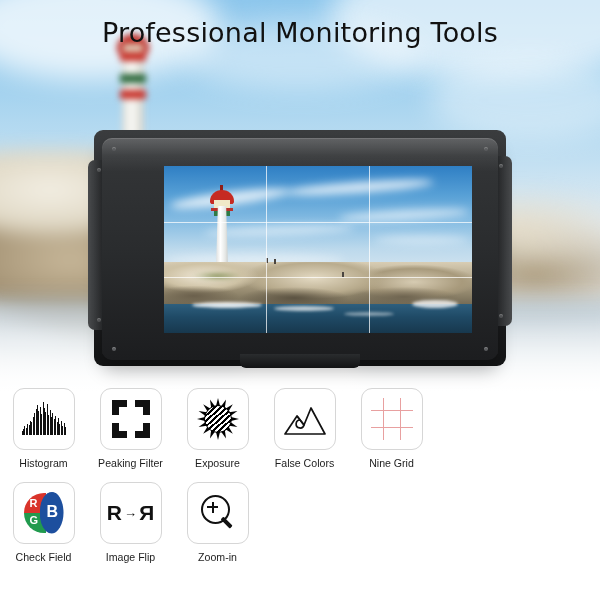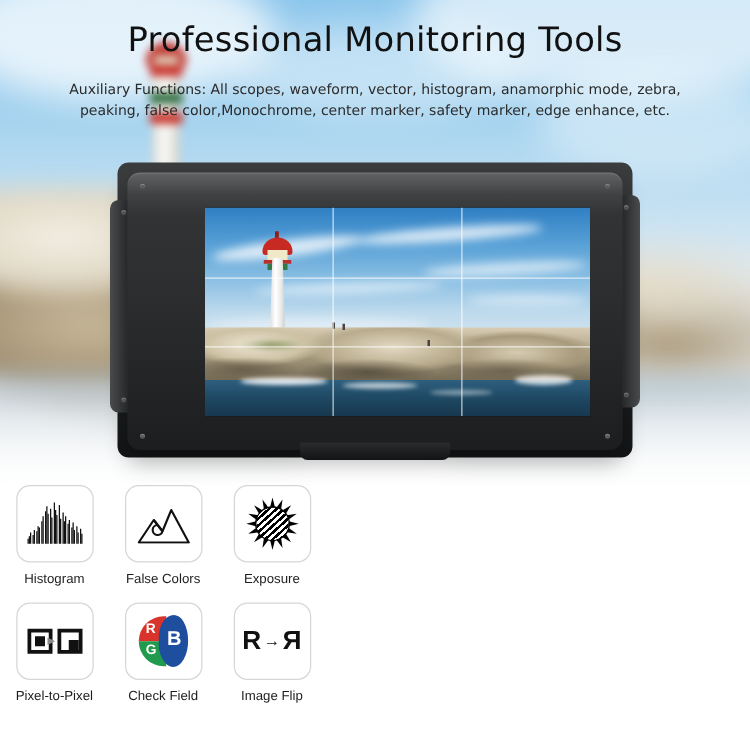--- a/index.html
+++ b/index.html
@@ -232,21 +232,20 @@
         <div class="band b3"></div>
     </div>
     <div class="rock rockL"></div>
     <div class="rockR2"></div>
     <div class="seaL"></div>
     <div class="seaR"></div>
     <div class="fade-bottom"></div>
   </div>
 
   <div class="title">Professional Monitoring Tools</div>
-  <div class="subtitle">Auxiliary Functions: All scopes, waveform, vector, histogram, anamorphic mode, zebra, peaking, false color,Monochrome, center marker, safety marker, edge enhance, etc.</div>
 
   <div class="device">
     <div class="dev-back"></div>
     <div class="ear earL">
       <div class="screw" style="left:9px;top:8px;"></div>
       <div class="screw" style="left:9px;bottom:8px;"></div>
     </div>
     <div class="ear earR">
       <div class="screw" style="right:9px;top:8px;"></div>
       <div class="screw" style="right:9px;bottom:8px;"></div>
@@ -334,32 +333,34 @@
               <i style="height: 11px;"></i>
               <i style="height: 14px;"></i>
               <i style="height: 9px;"></i>
               <i style="height: 12px;"></i>
               <i style="height: 8px;"></i>
             </div>
         </div>
         <div class="caption">Histogram</div>
       </div>
 
-
-      <div class="cell">
-        <div class="tile">
-          <div class="fc">
-            <svg width="42" height="30" viewBox="0 0 42 30">
-              <path d="M1 29 L13 11 L20 20 L27 3 L41 29 Z" fill="none" stroke="#111" stroke-width="1.7" stroke-linejoin="round"></path>
-              <path d="M13 11 L20 20" fill="none" stroke="#111" stroke-width="1.7"></path>
-              <path d="M16 15 a4 4 0 1 0 4 5" fill="none" stroke="#111" stroke-width="1.7"></path>
-            </svg>
-          </div>
-        </div>
-        <div class="caption">False Colors</div>
+      <div class="cell">
+        <div class="tile">
+          <div class="pk">
+            <s style="left:0;top:0;width:15px;height:7px;"></s>
+            <s style="left:0;top:0;width:7px;height:15px;"></s>
+            <s style="right:0;top:0;width:15px;height:7px;"></s>
+            <s style="right:0;top:0;width:7px;height:15px;"></s>
+            <s style="left:0;bottom:0;width:15px;height:7px;"></s>
+            <s style="left:0;bottom:0;width:7px;height:15px;"></s>
+            <s style="right:0;bottom:0;width:15px;height:7px;"></s>
+            <s style="right:0;bottom:0;width:7px;height:15px;"></s>
+          </div>
+        </div>
+        <div class="caption">Peaking Filter</div>
       </div>
 
       <div class="cell">
         <div class="tile">
           <div class="sun" id="sun-rays">
               <div class="disc"></div>
               <div class="ray" style="transform: translate(-50%, -50%) rotate(0deg) translateY(-17px);"></div>
               <div class="ray" style="transform: translate(-50%, -50%) rotate(22.5deg) translateY(-17px);"></div>
               <div class="ray" style="transform: translate(-50%, -50%) rotate(45deg) translateY(-17px);"></div>
               <div class="ray" style="transform: translate(-50%, -50%) rotate(67.5deg) translateY(-17px);"></div>
@@ -373,43 +374,50 @@
               <div class="ray" style="transform: translate(-50%, -50%) rotate(247.5deg) translateY(-17px);"></div>
               <div class="ray" style="transform: translate(-50%, -50%) rotate(270deg) translateY(-17px);"></div>
               <div class="ray" style="transform: translate(-50%, -50%) rotate(292.5deg) translateY(-17px);"></div>
               <div class="ray" style="transform: translate(-50%, -50%) rotate(315deg) translateY(-17px);"></div>
               <div class="ray" style="transform: translate(-50%, -50%) rotate(337.5deg) translateY(-17px);"></div>
             </div>
         </div>
         <div class="caption">Exposure</div>
       </div>
 
+      <div class="cell">
+        <div class="tile">
+          <div class="fc">
+            <svg width="42" height="30" viewBox="0 0 42 30">
+              <path d="M1 29 L13 11 L20 20 L27 3 L41 29 Z" fill="none" stroke="#111" stroke-width="1.7" stroke-linejoin="round"></path>
+              <path d="M13 11 L20 20" fill="none" stroke="#111" stroke-width="1.7"></path>
+              <path d="M16 15 a4 4 0 1 0 4 5" fill="none" stroke="#111" stroke-width="1.7"></path>
+            </svg>
+          </div>
+        </div>
+        <div class="caption">False Colors</div>
+      </div>
+
+      <div class="cell">
+        <div class="tile">
+          <div class="ng">
+            <b style="left:12px;top:0;width:1.4px;height:42px;"></b>
+            <b style="left:29px;top:0;width:1.4px;height:42px;"></b>
+            <b style="left:0;top:12px;width:42px;height:1.4px;"></b>
+            <b style="left:0;top:29px;width:42px;height:1.4px;"></b>
+          </div>
+        </div>
+        <div class="caption">Nine Grid</div>
+      </div>
 
 
     </div>
 
     <div class="row row2">
 
-      <div class="cell">
-        <div class="tile">
-          <div class="pp">
-            <div class="sq">
-                <i style="left:3px;top:3px;width:8px;height:8px;"></i>
-              </div>
-            <div class="ar">
-                <s></s>
-                <u></u>
-              </div>
-            <div class="sq">
-                <i style="right:0;bottom:0;width:8px;height:8px;"></i>
-              </div>
-          </div>
-        </div>
-        <div class="caption">Pixel-to-Pixel</div>
-      </div>
 
       <div class="cell">
         <div class="tile">
           <div class="cfi">
             <div class="rq"></div>
             <div class="gq"></div>
             <div class="bl"></div>
             <span style="left:6px;top:4px;font-size:11px;">R</span>
             <span style="left:6px;top:21px;font-size:11px;">G</span>
             <span style="left:23px;top:10px;font-size:16px;">B</span>
@@ -424,16 +432,27 @@
             <span>R</span>
             <span class="ar">→</span>
             <span class="mir">R</span>
           </div>
         </div>
         <div class="caption">Image Flip</div>
       </div>
 
 
 
+      <div class="cell">
+        <div class="tile">
+          <div class="zi">
+            <div class="lens"></div>
+            <div class="pl"></div>
+              <div class="pm"></div>
+            <div class="hd"></div>
+          </div>
+        </div>
+        <div class="caption">Zoom-in</div>
+      </div>
 
     </div>
   </div>
 </div>
 
 </body></html>

